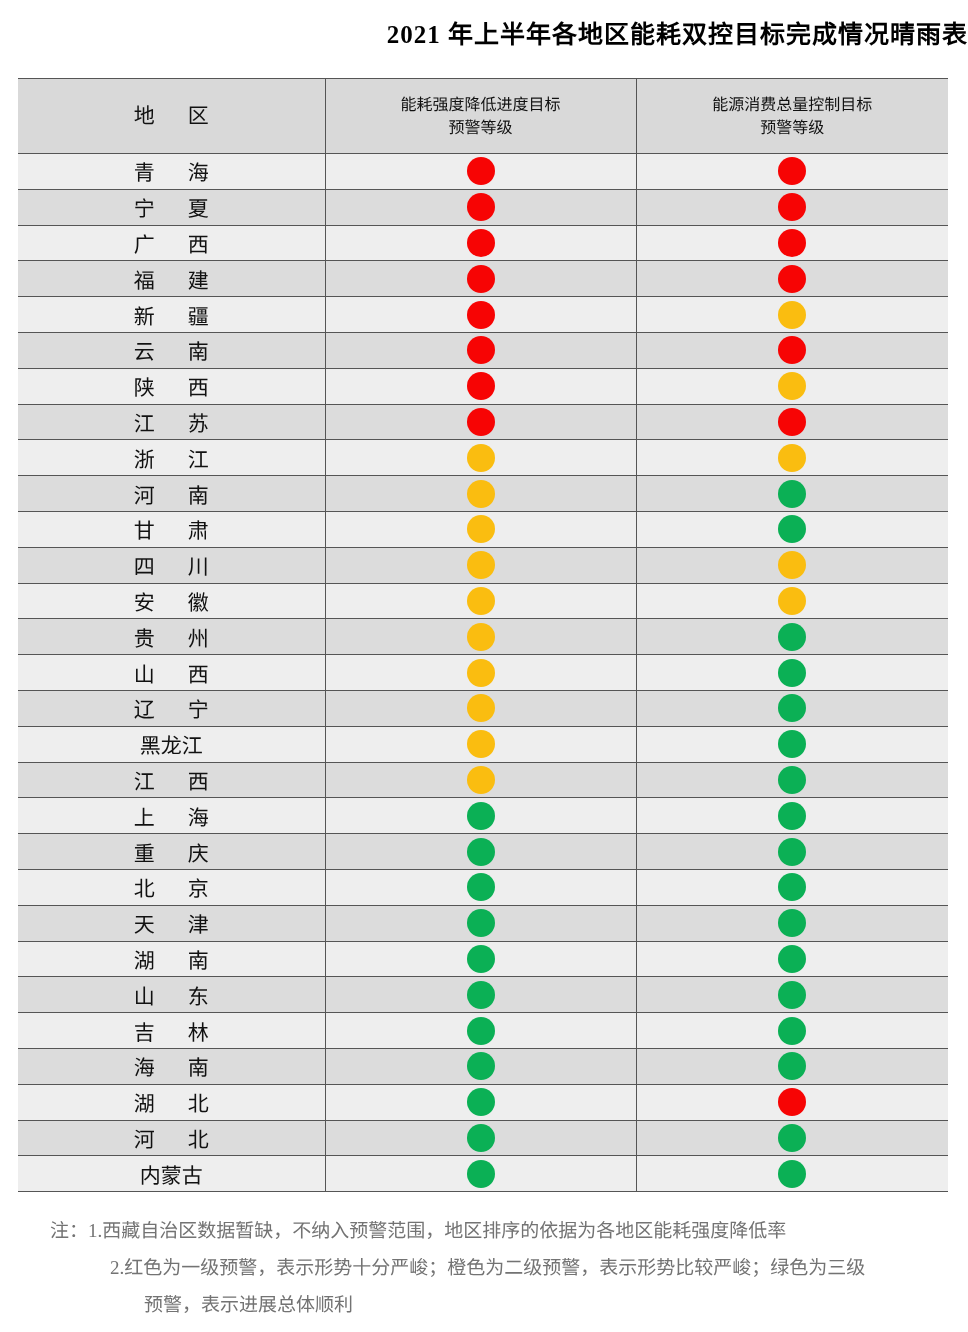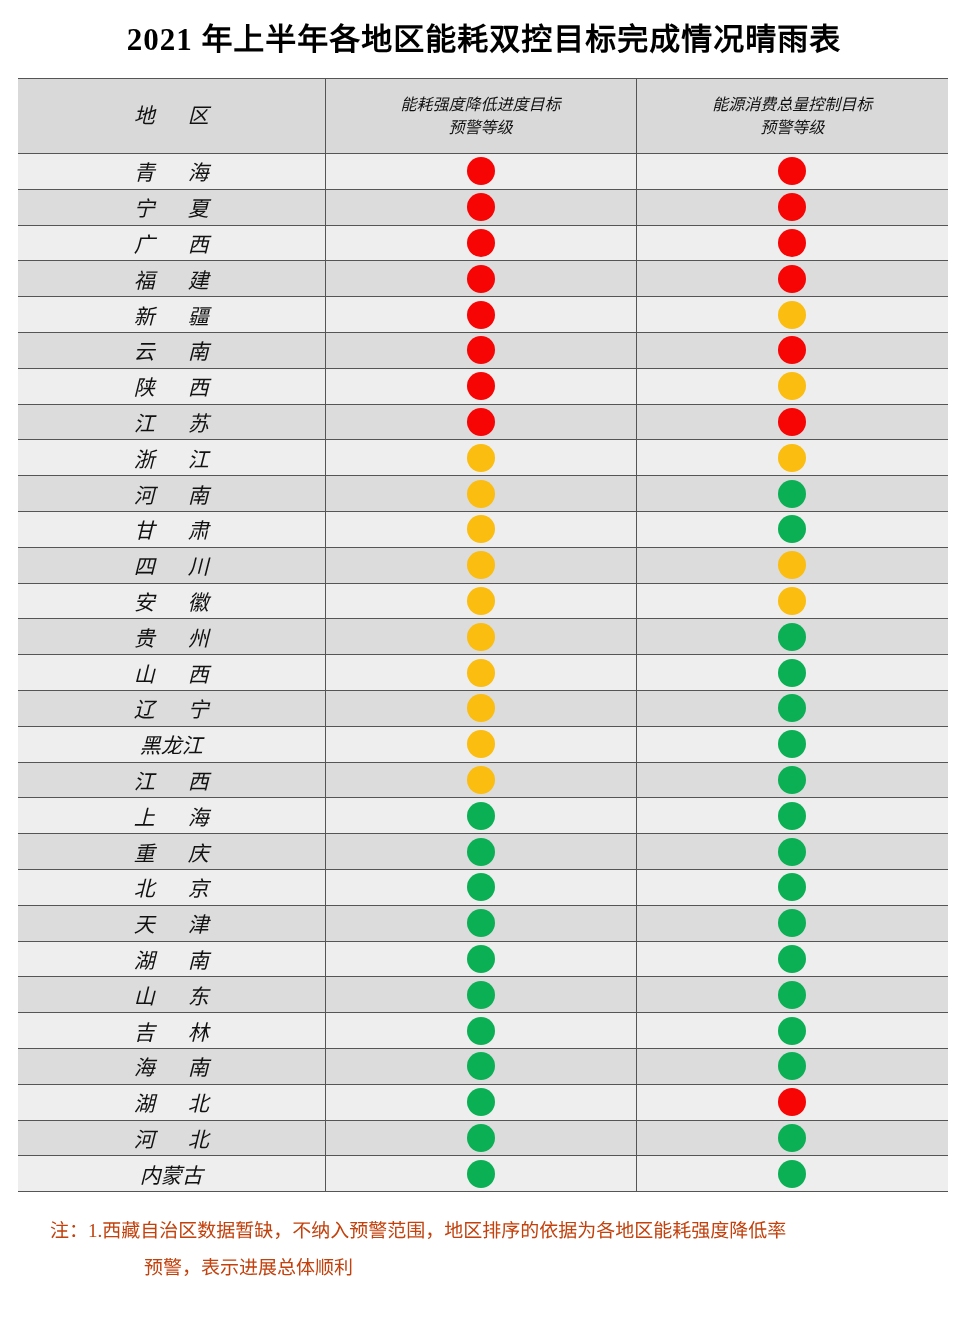--- a/index.html
+++ b/index.html
@@ -16,39 +16,38 @@
     overflow: hidden;
     position: relative;
   }
 
   
   #page-title {
     position: absolute;
     top: 14px;
     left: 0;
     width: 968px;
-    text-align: center;
+    text-align: right;
     font-family: "Liberation Serif", "DejaVu Serif", serif;
     font-weight: 700;
-    font-size: 31px;
+    font-size: 25px;
     letter-spacing: 1px;
     color: #000000;
     white-space: nowrap;
   }
 
   
   #rain-table {
     position: absolute;
     left: 18px;
     top: 78px;
     width: 930px;
     border-collapse: collapse;
     table-layout: fixed;
     font-size: 19px;
-    font-style: italic;
   }
   #rain-table col.c-region { width: 307px; }
   #rain-table col.c-metric { width: 311px; }
   #rain-table col.c-metric2 { width: 312px; }
 
   #rain-table th,
   #rain-table td {
     border-top: 1px solid #555555;
     border-bottom: 1px solid #555555;
     padding: 0;
@@ -104,21 +103,21 @@
   .dot.green  { background: #0bb055; }
 
   
   #notes {
     position: absolute;
     left: 18px;
     top: 1212px;
     width: 930px;
     font-size: 19px;
     line-height: 1.95;
-    color: #c2410c;
+    color: #737373;
     font-family: "Liberation Serif", "DejaVu Serif", serif;
   }
   #notes .note-row { display: block; white-space: nowrap; }
   #notes .note-1 { padding-left: 32px; }
   #notes .note-2 { padding-left: 92px; }
   #notes .note-2b { padding-left: 126px; }
 </style>
 </head>
 <body>
 
@@ -287,14 +286,15 @@
       <tr>
         <td class="region-cell tight">内蒙古</td>
         <td><span class="dot green"></span></td>
         <td><span class="dot green"></span></td>
       </tr>
     </tbody>
 </table>
 
 <div id="notes">
   <span class="note-row note-1">注：1.西藏自治区数据暂缺，不纳入预警范围，地区排序的依据为各地区能耗强度降低率</span>
+  <span class="note-row note-2">2.红色为一级预警，表示形势十分严峻；橙色为二级预警，表示形势比较严峻；绿色为三级</span>
   <span class="note-row note-2b">预警，表示进展总体顺利</span>
 </div>
 
 </body></html>

